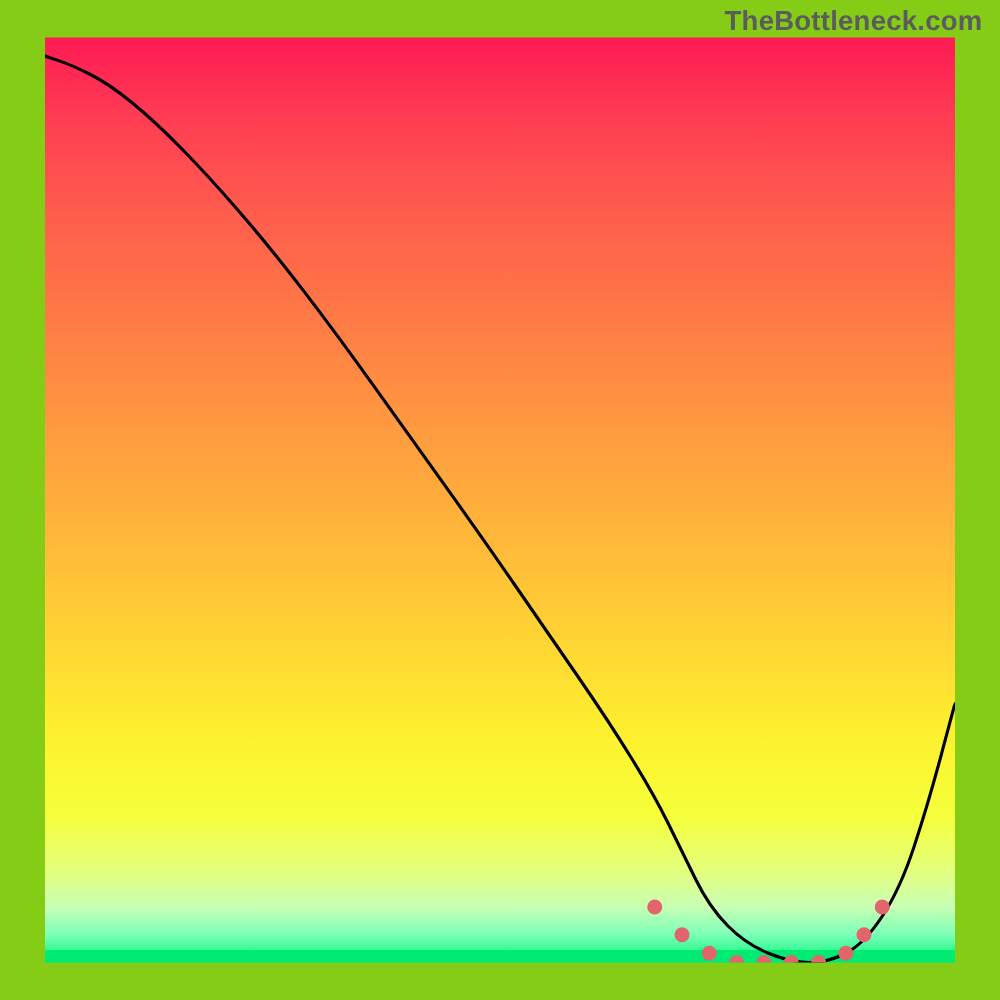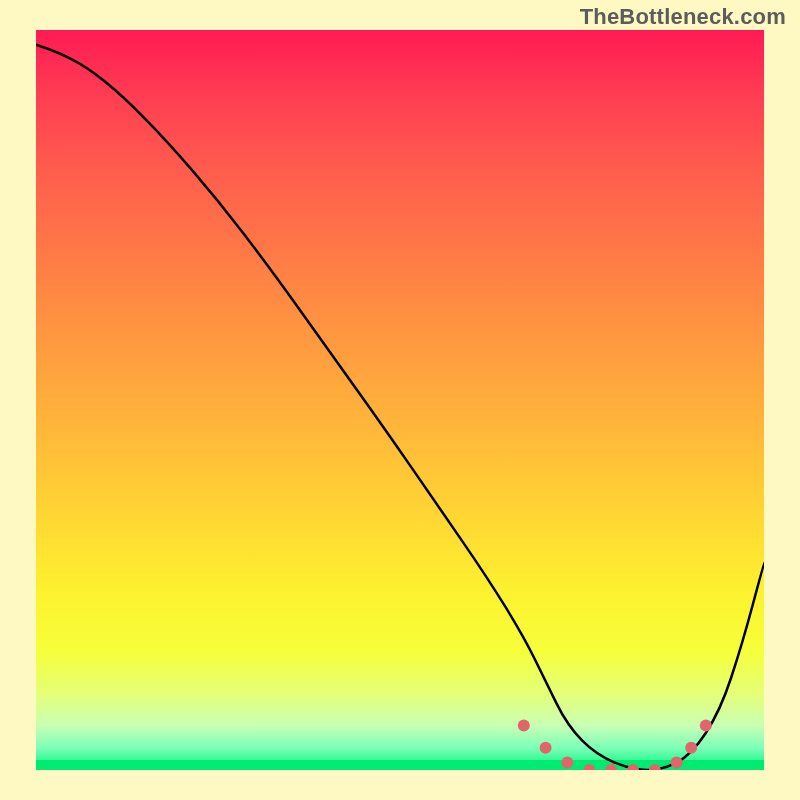--- a/index.html
+++ b/index.html
@@ -1,21 +1,21 @@
 <!DOCTYPE html>
 <html><head>
 <meta charset="utf-8">
 <style>
   * { margin: 0; padding: 0; box-sizing: border-box; }
   html, body { width: 800px; height: 800px; overflow: hidden; background: #000; }
   .frame {
     position: relative;
     width: 800px;
     height: 800px;
-    background: #fef9c3;
+    background: #84cc16;
   }
   .watermark {
     position: absolute;
     top: 4px;
     right: 14px;
     font-family: Arial, Helvetica, sans-serif;
     font-size: 22px;
     font-weight: 600;
     color: #5c5c5c;
     letter-spacing: 0.2px;

